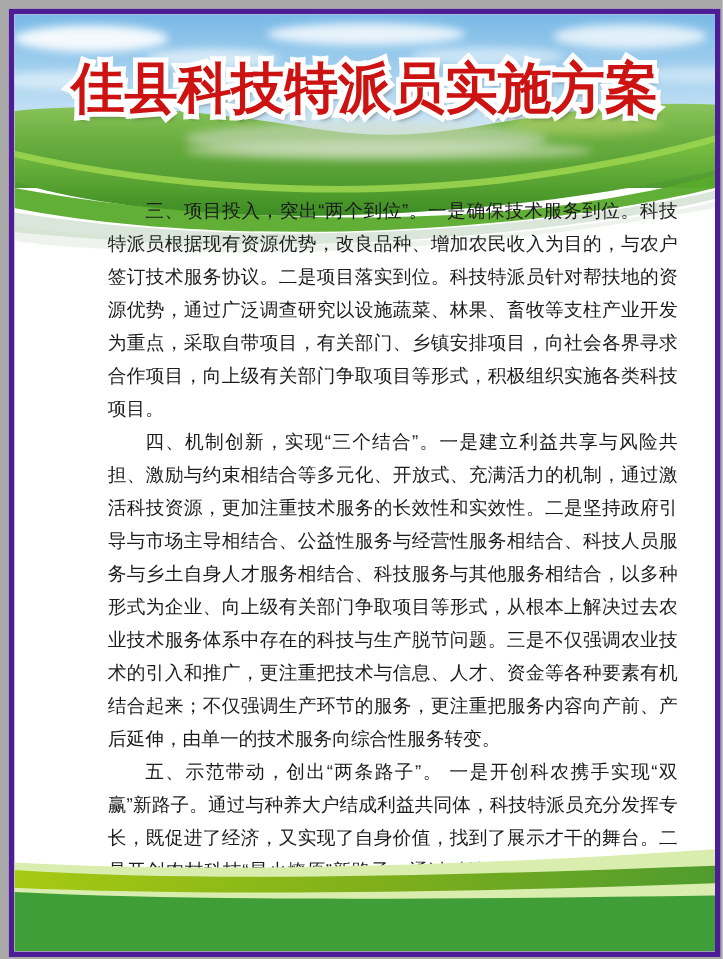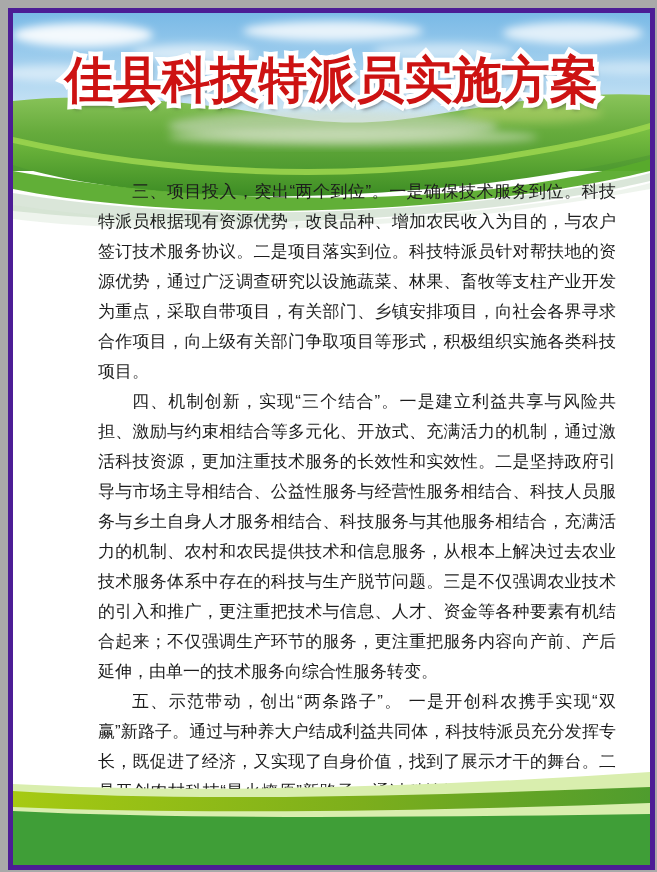--- a/index.html
+++ b/index.html
@@ -94,21 +94,21 @@
     <path d="M0,192 C140,214 300,214 440,200 C540,190 610,178 637,170 L637,176 C560,190 460,206 320,214 C180,220 60,214 0,206 Z" fill="#cfe0cc" opacity="0.35"></path>
   </svg>
 
   <div class="title-wrap">
     <span class="title-layer title-stroke">佳县科技特派员实施方案</span>
     <span class="title-layer title-fill">佳县科技特派员实施方案</span>
   </div>
 
   <div class="body-content">
     <p>三、项目投入，突出“两个到位”。一是确保技术服务到位。科技特派员根据现有资源优势，改良品种、增加农民收入为目的，与农户签订技术服务协议。二是项目落实到位。科技特派员针对帮扶地的资源优势，通过广泛调查研究以设施蔬菜、林果、畜牧等支柱产业开发为重点，采取自带项目，有关部门、乡镇安排项目，向社会各界寻求合作项目，向上级有关部门争取项目等形式，积极组织实施各类科技项目。</p>
-    <p>四、机制创新，实现“三个结合”。一是建立利益共享与风险共担、激励与约束相结合等多元化、开放式、充满活力的机制，通过激活科技资源，更加注重技术服务的长效性和实效性。二是坚持政府引导与市场主导相结合、公益性服务与经营性服务相结合、科技人员服务与乡土自身人才服务相结合、科技服务与其他服务相结合，充满活力的机制、农村和农民提供技术和信息服务，从根本上解决过去农业技术服务体系中存在的科技与生产脱节问题。三是不仅强调农业技术的引入和推广，更注重把技术与信息、人才、资金等各种要素有机结合起来；不仅强调生产环节的服务，更注重把服务内容向产前、产后延伸，由单一的技术服务向综合性服务转变。</p>
+    <p>四、机制创新，实现“三个结合”。一是建立利益共享与风险共担、激励与约束相结合等多元化、开放式、充满活力的机制，通过激活科技资源，更加注重技术服务的长效性和实效性。二是坚持政府引导与市场主导相结合、公益性服务与经营性服务相结合、科技人员服务与乡土自身人才服务相结合、科技服务与其他服务相结合，以多种形式为企业、向上级有关部门争取项目等形式，从根本上解决过去农业技术服务体系中存在的科技与生产脱节问题。三是不仅强调农业技术的引入和推广，更注重把技术与信息、人才、资金等各种要素有机结合起来；不仅强调生产环节的服务，更注重把服务内容向产前、产后延伸，由单一的技术服务向综合性服务转变。</p>
     <p>五、示范带动，创出“两条路子”。 一是开创科农携手实现“双赢”新路子。通过与种养大户结成利益共同体，科技特派员充分发挥专长，既促进了经济，又实现了自身价值，找到了展示才干的舞台。二是开创农村科技“星火燎原”新路子。通过科技特派员现场讲解、示范指导、集中培训以及所取得的显著经济效益，极大地激发广大农民学科技、用科技的热情。</p>
   </div>
 
   <svg class="footer-scene" viewBox="0 0 637 100" preserveAspectRatio="none">
     <defs>
       <linearGradient id="gstripe" x1="0" y1="0" x2="1" y2="0">
         <stop offset="0" stop-color="#a6ca12"></stop>
         <stop offset="0.55" stop-color="#7cae1c"></stop>
         <stop offset="1" stop-color="#4f9c2e"></stop>
       </linearGradient>

